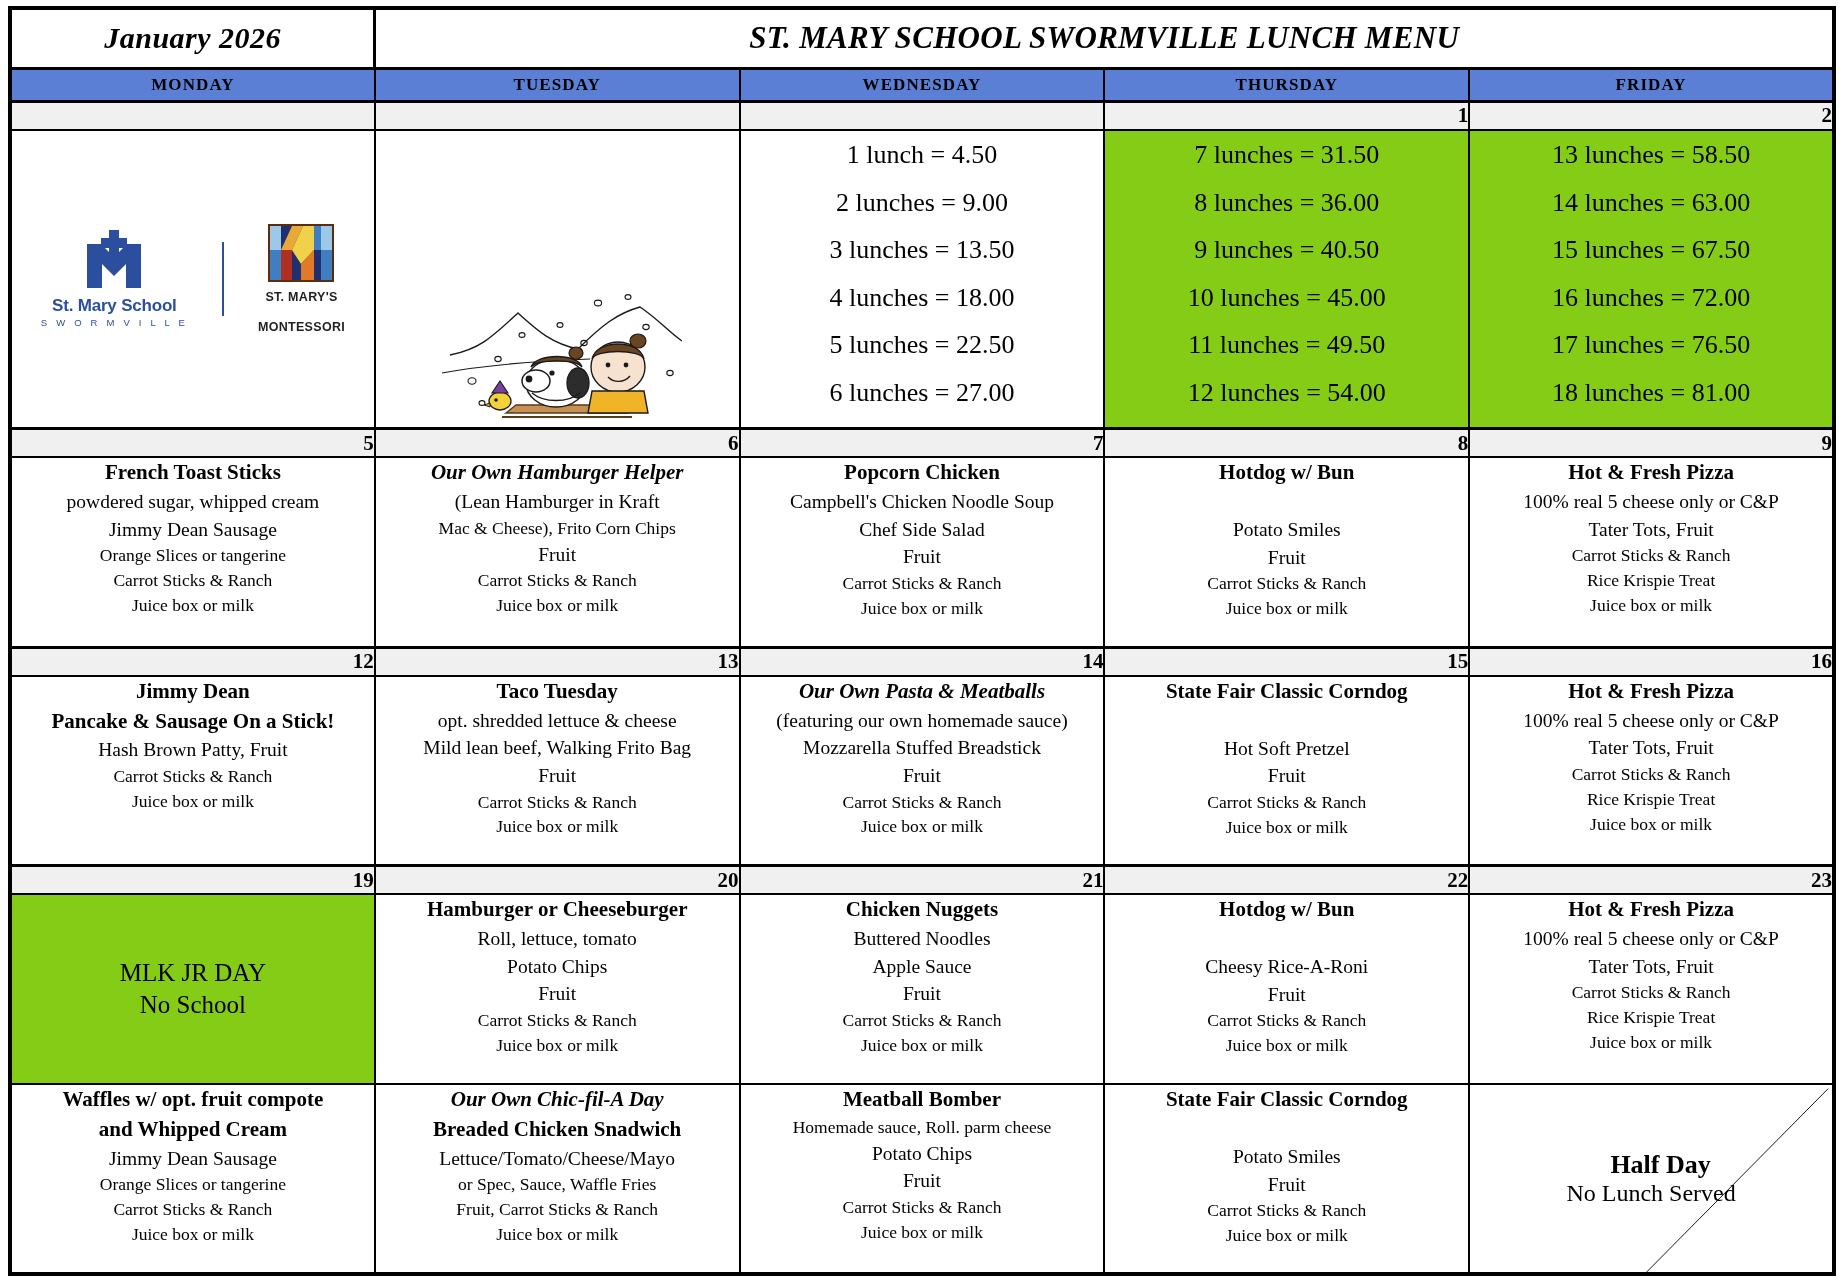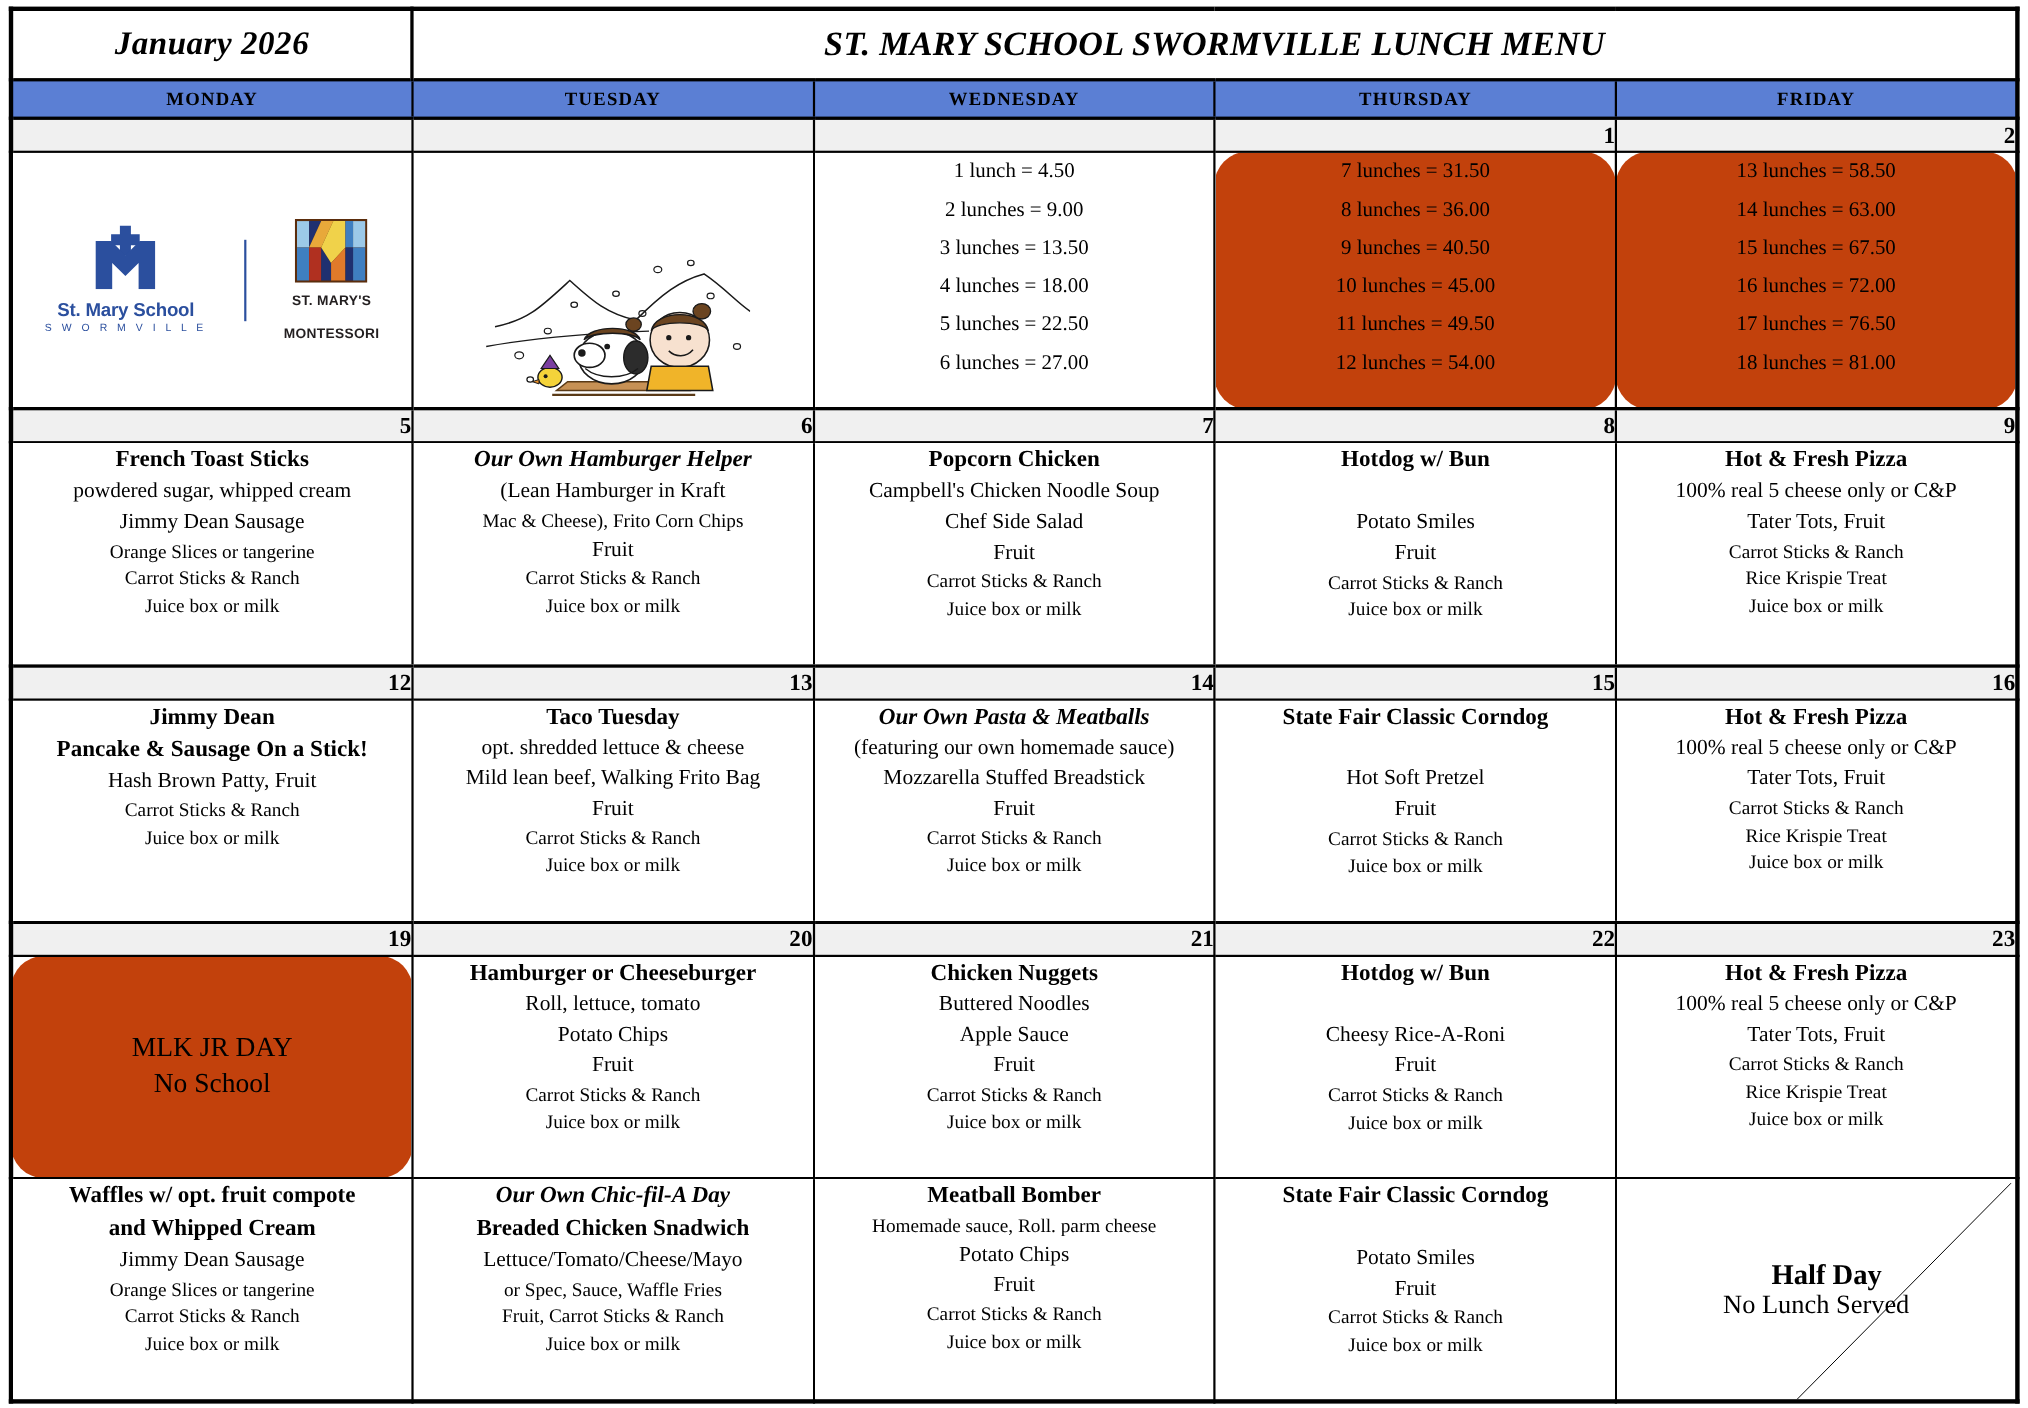--- a/index.html
+++ b/index.html
@@ -81,30 +81,30 @@
 
   
   .daycell {
     vertical-align: top;
     text-align: center;
     background: #ffffff;
     padding: 5px 4px 4px 4px;
     overflow: hidden;
     position: relative;
   }
-  .daycell.green { background: #c2410c; border-radius: 30px; }
+  .daycell.green { background: #84cc16; }
 
   .line        { font-size: 19.5px; line-height: 1.42; white-space: nowrap; }
   .line.head   { font-weight: bold; font-size: 21px; }
   .line.headit { font-weight: bold; font-style: italic; font-size: 21px; }
   .line.sm     { font-size: 17.5px; }
   .line.gap    { height: 28px; }
 
   
-  .price-line { font-size: 19px; line-height: 1.83; white-space: nowrap; }
+  .price-line { font-size: 26px; line-height: 1.83; white-space: nowrap; }
 
   
   .logo-cell { vertical-align: middle; text-align: center; }
   .logo-wrap {
     display: flex; align-items: center; justify-content: center; gap: 34px;
   }
   .logo-left { display: flex; flex-direction: column; align-items: center; }
   .logo-div { width: 2px; height: 74px; background: #2b4f9e; }
   .logo-right { display: flex; flex-direction: column; align-items: center; }
   .logo-name {

